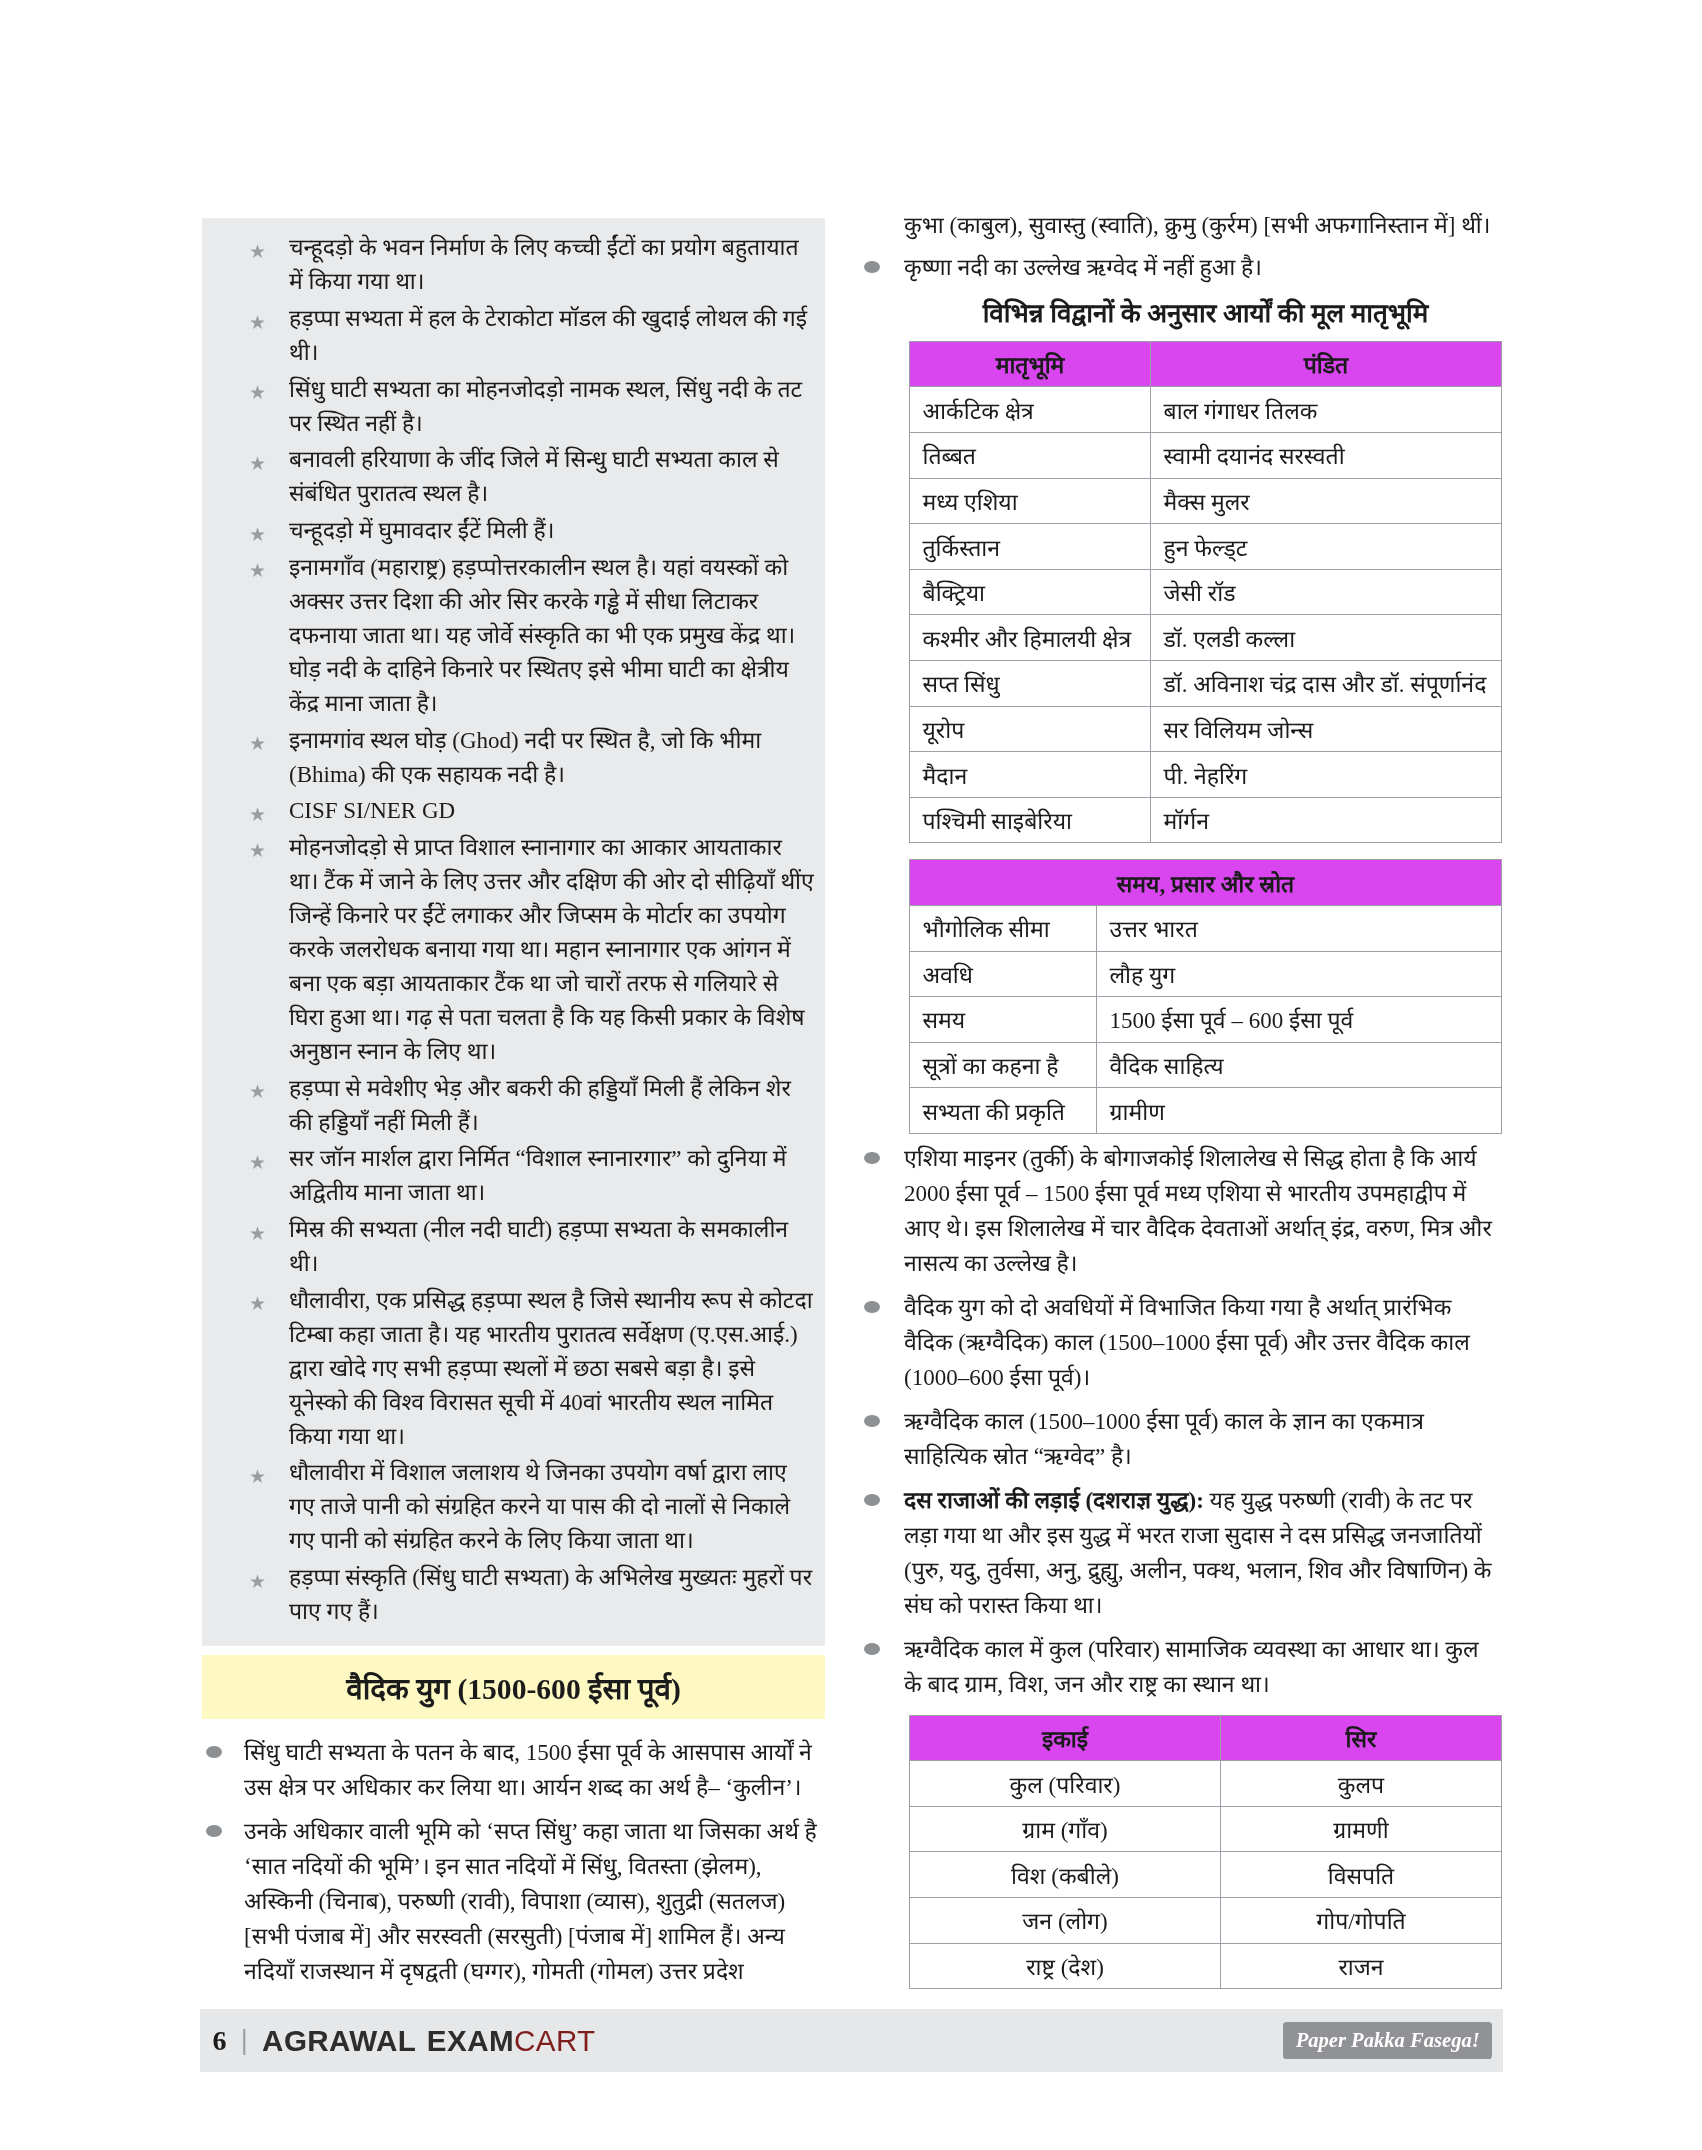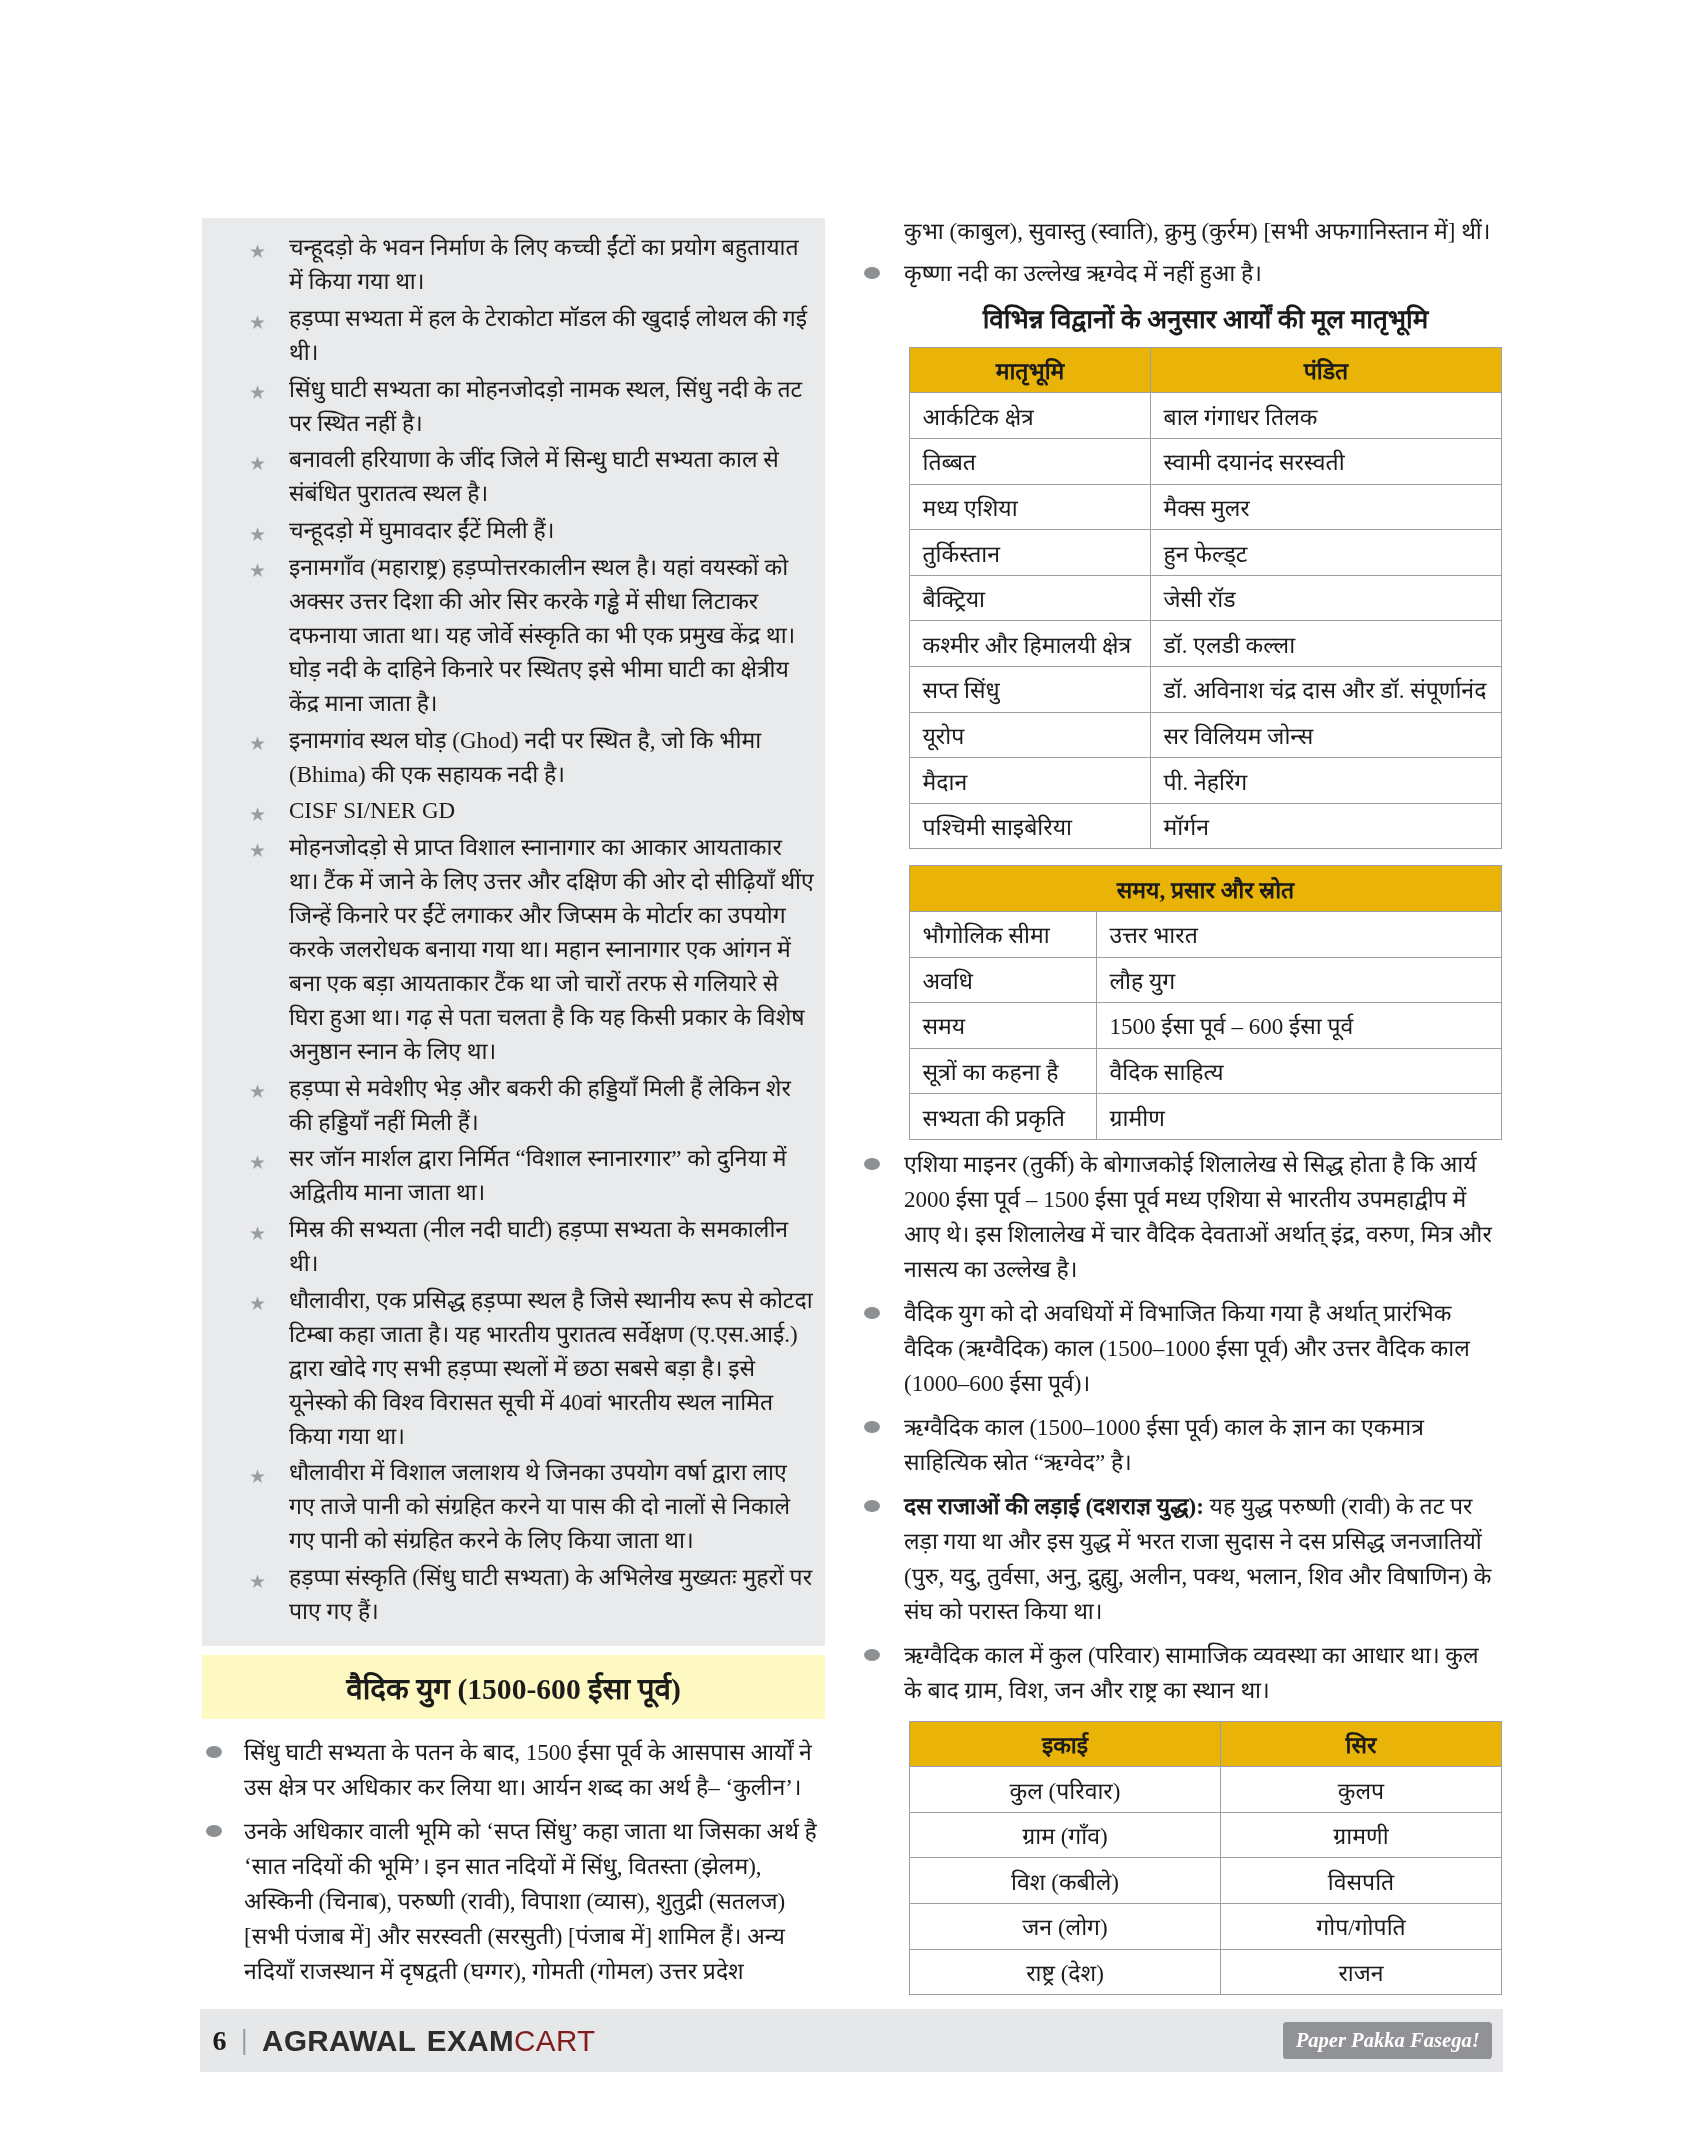--- a/index.html
+++ b/index.html
@@ -12,30 +12,30 @@
   .star-list{list-style:none;margin:0;padding:0;font-size:23px;line-height:34px;}
   .star-list li{position:relative;padding-left:87px;margin:2.7px 0;}
   .star{position:absolute;left:47px;top:3.6px;font-size:19px;color:#9b9ea1;}
   .section-heading{margin-top:9px;background:#fef9c3;text-align:center;
                    font-weight:bold;font-size:29.6px;padding:11.6px 0;}
   .dot-list{list-style:none;margin:16px 0 0 0;padding:0;font-size:23px;line-height:35px;}
   .dot-list li{position:relative;padding-left:42px;margin-bottom:9px;}
   .dot{position:absolute;left:3.6px;top:10.7px;width:16px;height:12.5px;border-radius:50%;background:#8d9093;}
 
   
-  .col-right{position:absolute;left:864px;top:214px;width:638px;}
+  .col-right{position:absolute;left:864px;top:208px;width:638px;}
   .cont{margin:0;padding-left:40px;font-size:23px;line-height:35px;}
   .col-right .dot-list{margin-top:7.2px;}
   .col-right .dot-list li{padding-left:40px;}
   .col-right .dot-list .dot{left:0;}
   .table-heading{margin:7.2px 0 10.7px 45px;text-align:center;font-weight:bold;font-size:26px;}
   table{border-collapse:collapse;margin-left:45px;width:593px;font-size:23px;
         border:1.8px solid #8f9499;}
   th,td{border:0.9px solid #9aa0a5;padding:1.8px 12.5px;height:41px;}
-  th{background:#eab308;text-align:center;font-weight:bold;margin-left:40px;}
+  th{background:#d946ef;text-align:center;font-weight:bold;margin-left:40px;}
   .t1 td:first-child{width:215px;}
   .t2{margin-top:16px;}
   .t2 td:first-child{width:161px;}
   .t3{margin-top:12.5px;}
   .t3 td{text-align:center;}
   .t3 td:first-child{width:285px;}
   .rc-bullets{margin-top:16px;}
   .lead{font-weight:bold;}
 
   

